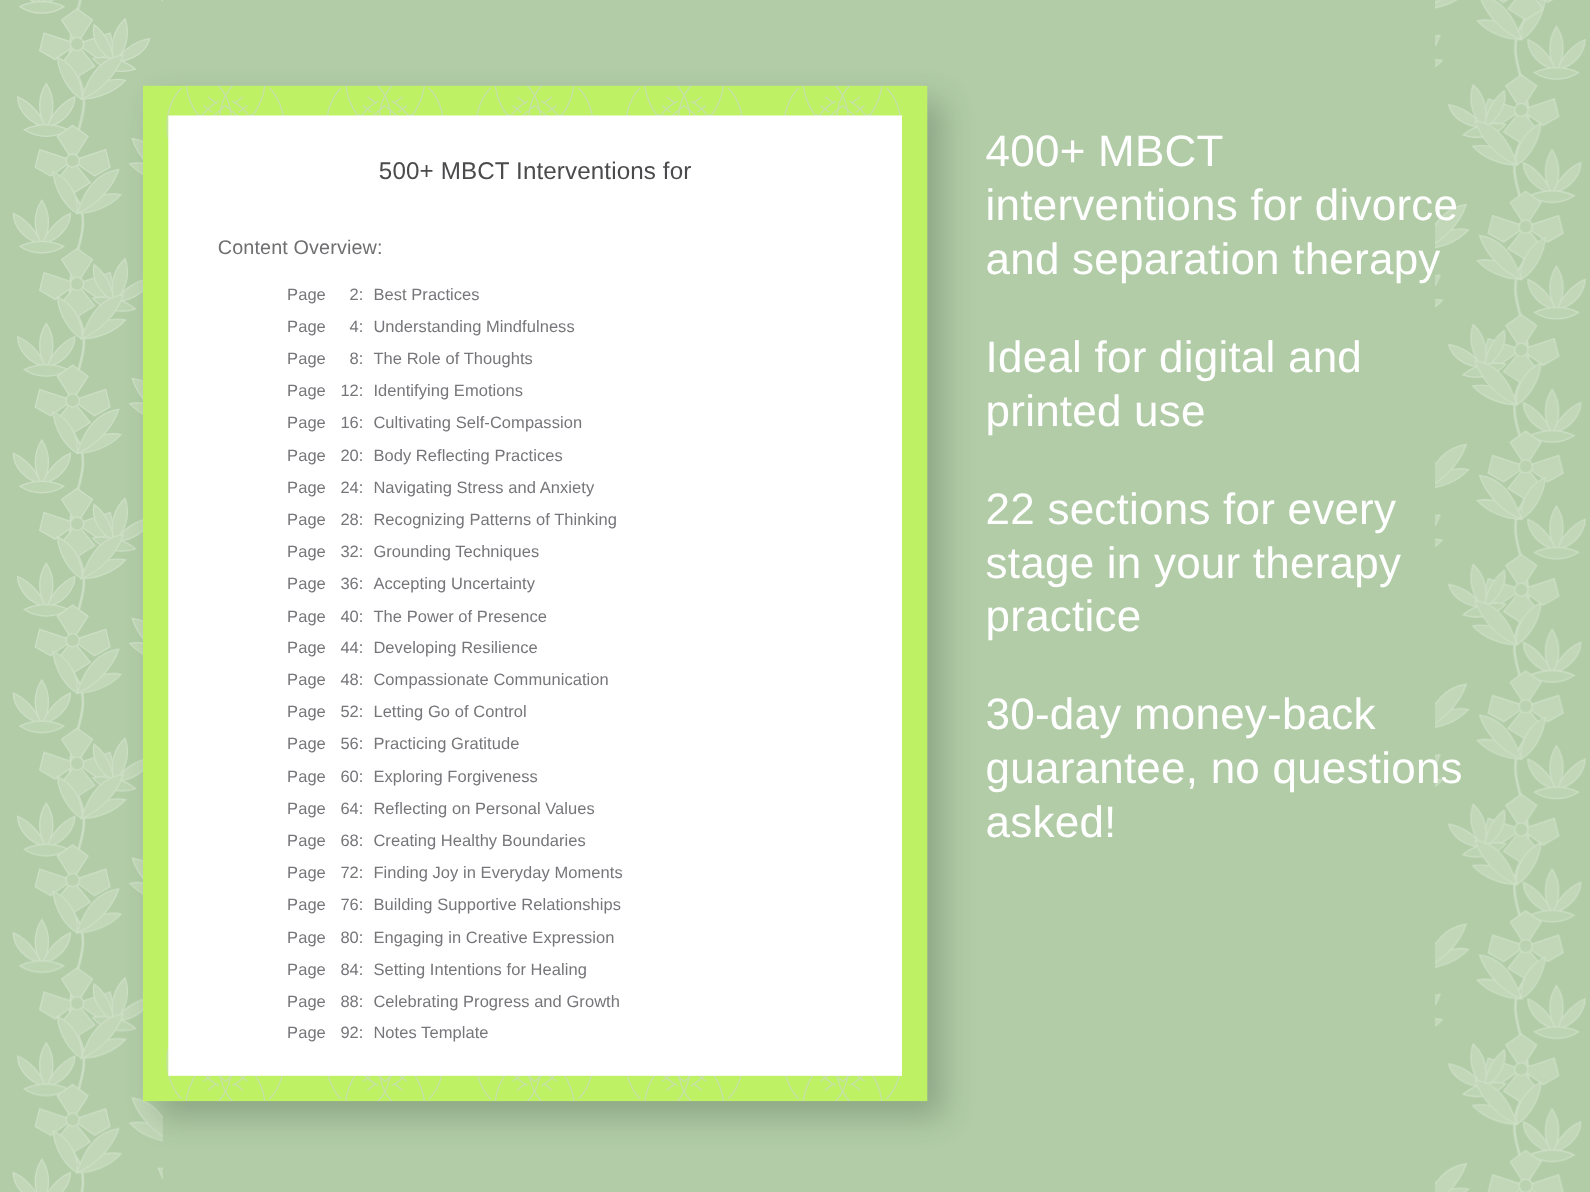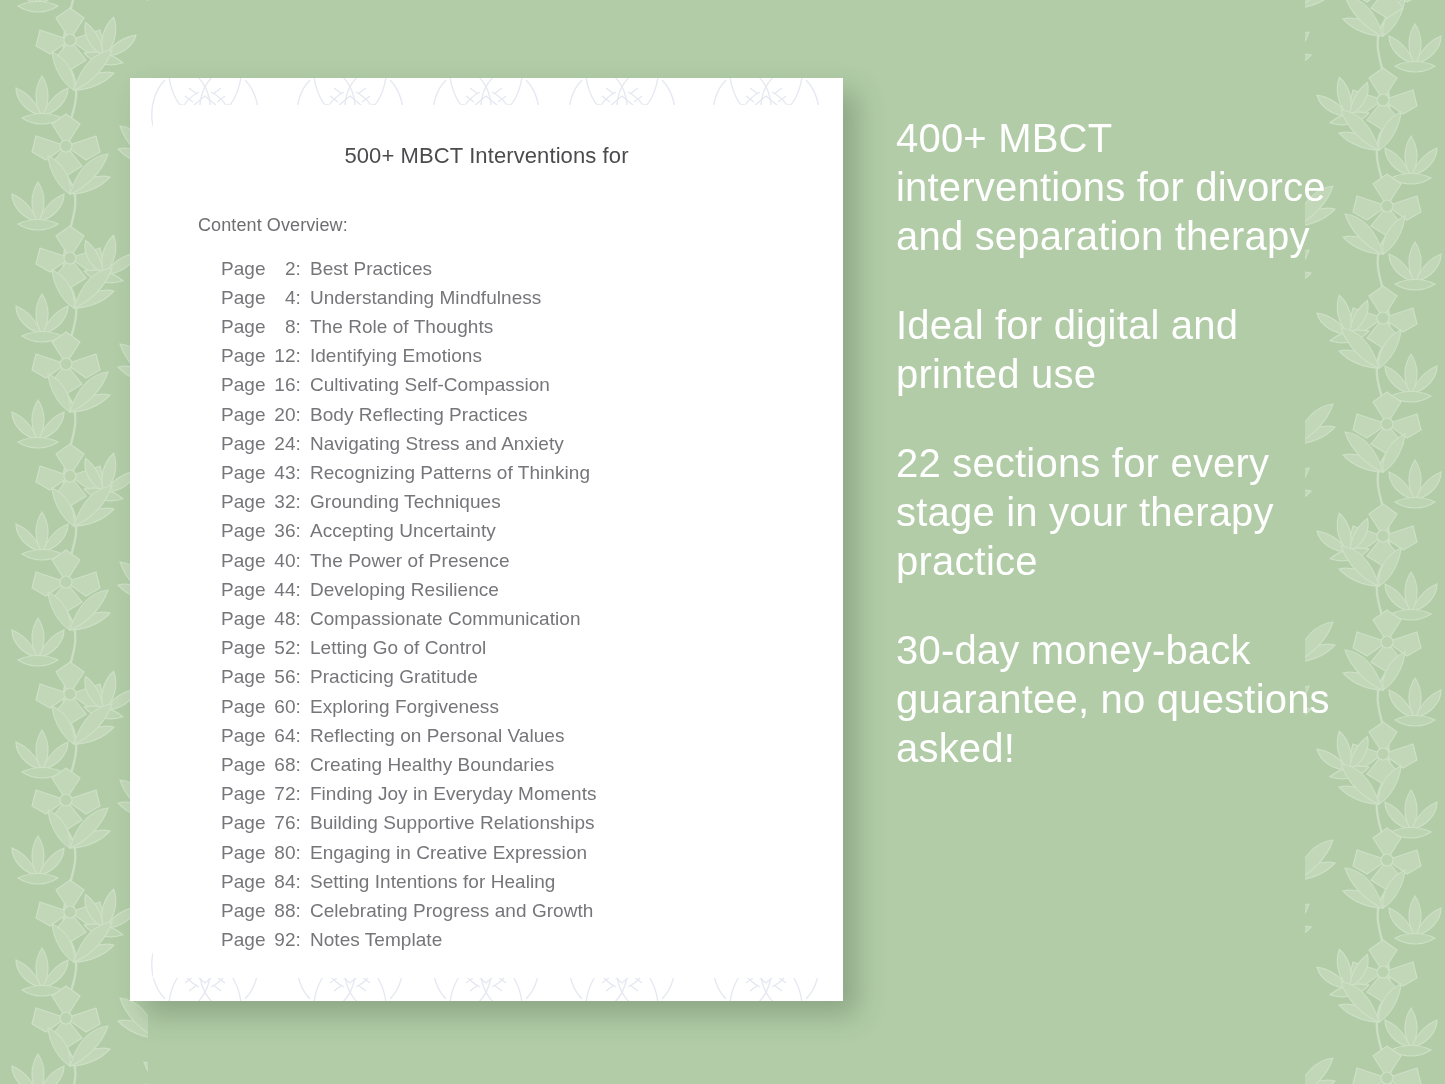--- a/index.html
+++ b/index.html
@@ -26,21 +26,21 @@
   }
   .vine.left  { left:8px; }
   .vine.right { right:0px; }
   .vine svg { width:100%; height:100%; display:block; }
 
   
   .card {
     position:absolute;
     left:130px; top:78px;
     width:713px; height:923px;
-    background:#ffffff;
+    background:#bef264;
     box-shadow:14px 14px 26px rgba(60,80,55,.30);
     overflow:hidden;
   }
 
   
   .mandala {
     position:absolute;
     left:0; width:100%;
     height:52px;
     opacity:.5;
@@ -76,26 +76,27 @@
     letter-spacing:.1px;
   }
 
   .toc {
     margin:18px 0 0 68px;
     list-style:none;
   }
   .toc li {
     display:flex;
     align-items:flex-end;
-    font-size:19px;
+    font-size:15px;
     font-weight:300;
     color:#76767a;
     line-height:29.2px;
     letter-spacing:.05px;
     white-space:nowrap;
+    margin-left:40px;
   }
   .toc .pg-word { }
   .toc .pg-num {
     display:inline-block;
     width:26px;
     text-align:right;
     margin-left:4px;
   }
   .toc .pg-colon { margin-right:9px; }
   .toc .pg-title { }
@@ -264,21 +265,21 @@
           <span class="pg-title">Body Reflecting Practices</span>
         </li>
         <li>
           <span class="pg-word">Page</span>
           <span class="pg-num">24</span>
           <span class="pg-colon">:</span>
           <span class="pg-title">Navigating Stress and Anxiety</span>
         </li>
         <li>
           <span class="pg-word">Page</span>
-          <span class="pg-num">43</span>
+          <span class="pg-num">28</span>
           <span class="pg-colon">:</span>
           <span class="pg-title">Recognizing Patterns of Thinking</span>
         </li>
         <li>
           <span class="pg-word">Page</span>
           <span class="pg-num">32</span>
           <span class="pg-colon">:</span>
           <span class="pg-title">Grounding Techniques</span>
         </li>
         <li>

